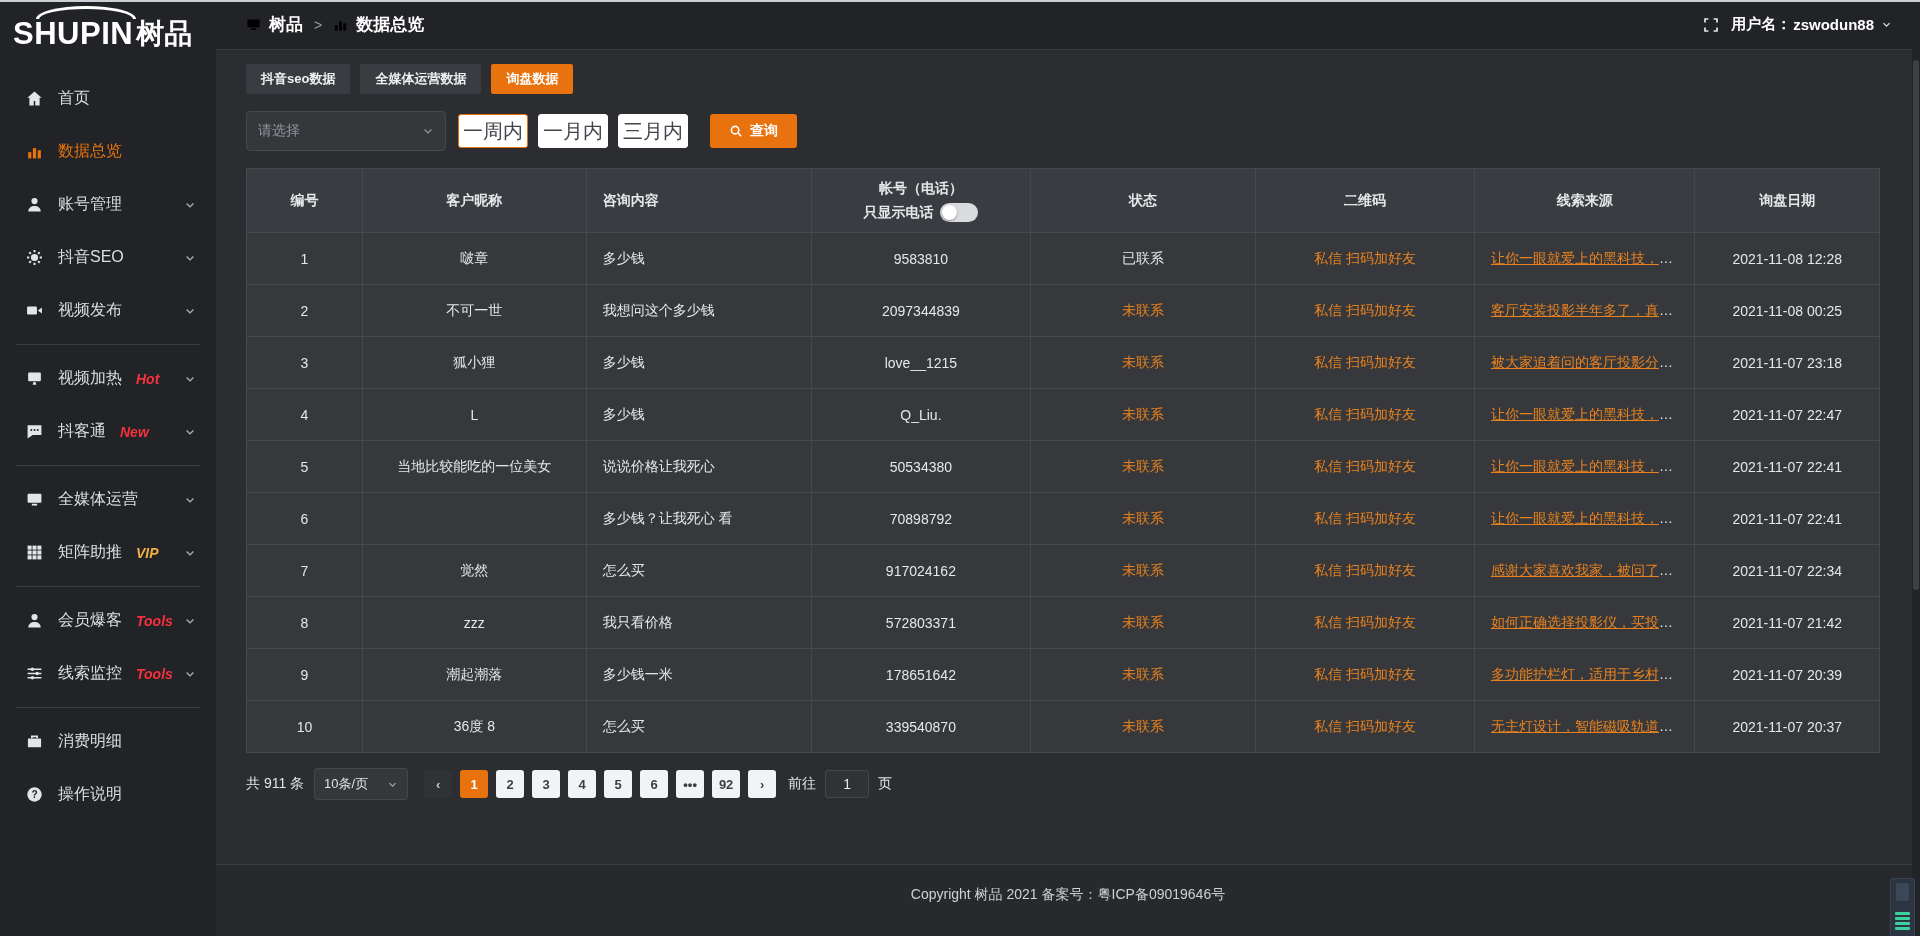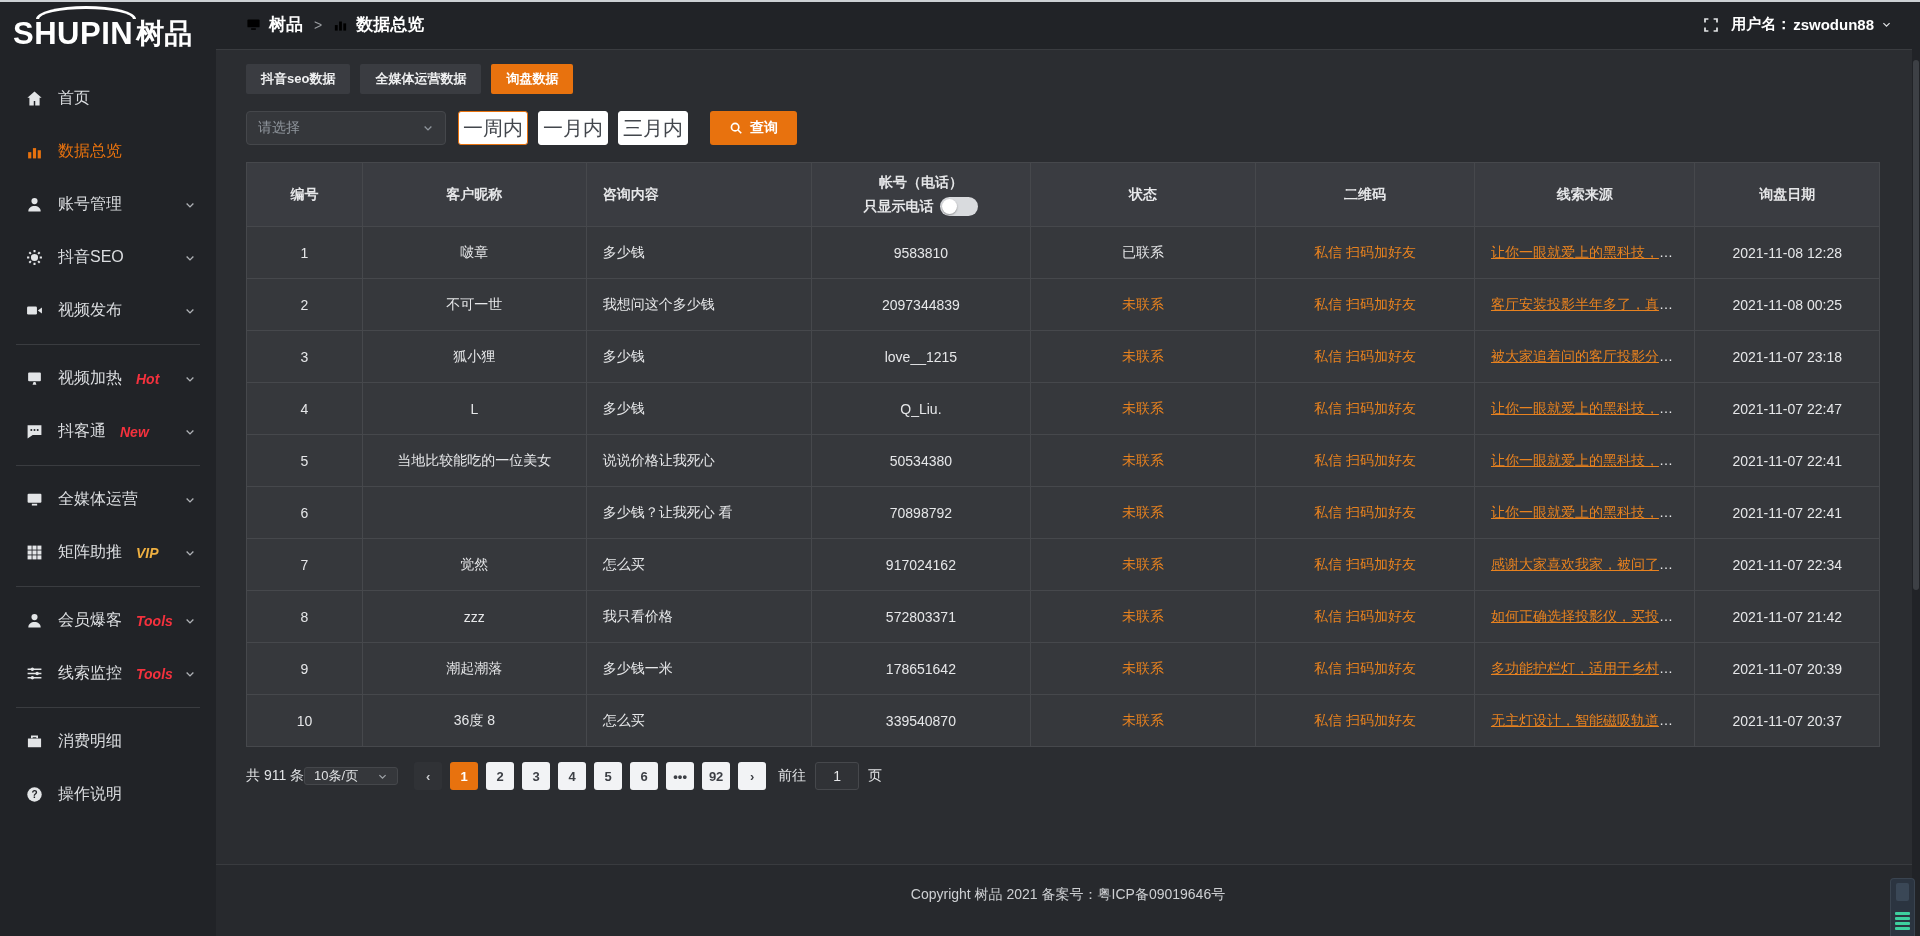--- a/index.html
+++ b/index.html
@@ -46,21 +46,21 @@
   .tr-user .mi-chevron { width: 11px; height: 11px; margin-left: 5px; color: #dfe1e3; }
 
   
   .content { flex: 1; padding: 14px 40px 0 30px; display: flex; flex-direction: column; }
   .tabs { display: flex; gap: 10px; }
   .tab { height: 30px; padding: 0 15px; background: #3a3c41; color: #f0f1f2; font-size: 13px; font-weight: bold;
     border: none; border-radius: 2px; cursor: pointer; font-family: inherit; }
   .tab.active { background: #e8720e; color: #fff; }
 
   .filters { margin-top: 17px; display: flex; align-items: center; }
-  .select { width: 200px; height: 34px; background: #35373b; border: 1px solid #45474b; border-radius: 4px;
+  .select { width: 200px; height: 40px; background: #35373b; border: 1px solid #45474b; border-radius: 4px;
     display: flex; align-items: center; padding: 0 11px; color: #8f959c; font-size: 14px; cursor: pointer; }
   .sel-chevron { margin-left: auto; width: 12px; height: 12px; display: inline-flex; color: #8f959c; }
   .ranges { display: flex; gap: 10px; margin-left: 12px; }
   .range-btn { min-width: 70px; height: 34px; background: #fff; color: #42464c; border: 1px solid #fff;
     border-radius: 3px; font-size: 20px; cursor: pointer; font-family: inherit; }
   .range-btn.active { border: 1px solid #e8720e; }
   .btn-search { height: 34px; margin-left: 22px; padding: 0 19px; background: #e8720e; color: #fff; border: none;
     border-radius: 3px; font-size: 14px; font-weight: bold; display: flex; align-items: center; gap: 7px;
     cursor: pointer; font-family: inherit; }
   .search-ic { width: 14px; height: 14px; display: inline-flex; }
@@ -80,22 +80,22 @@
   .status-done { color: #e6e7e9; }
   .acct-h { display: flex; flex-direction: column; align-items: center; gap: 5px; line-height: 1.3; }
   .acct-sub { display: flex; align-items: center; gap: 7px; }
   .toggle { width: 38px; height: 19px; background: #d9dbde; border-radius: 10px; position: relative;
     display: inline-block; cursor: pointer; flex: none; }
   .toggle .knob { position: absolute; left: 2px; top: 2px; width: 15px; height: 15px; border-radius: 50%;
     background: #fff; box-shadow: 0 1px 2px rgba(0,0,0,.35); }
 
   
   .pagination { margin-top: 15px; display: flex; align-items: center; font-size: 14px; color: #e2e4e6; }
-  .pg-total { margin-right: 0; }
-  .pg-size { width: 94px; height: 18px; background: #35373b; border: 1px solid #45474b; border-radius: 3px;
+  .pg-total { margin-right: 10px; }
+  .pg-size { width: 94px; height: 32px; background: #35373b; border: 1px solid #45474b; border-radius: 3px;
     display: flex; align-items: center; padding: 0 9px; color: #dfe1e3; font-size: 13px; cursor: pointer; margin-right: 12px; }
   .pg-size .sel-chevron { color: #9fa3a8; width: 11px; height: 11px; }
   .pg-btn { min-width: 28px; height: 28px; margin: 0 4px; border-radius: 3px; background: #f2f3f5; color: #3c3f45;
     font-size: 13px; font-weight: bold; border: none; cursor: pointer; font-family: inherit; }
   .pg-btn.prev { background: #303236; color: #c8cacd; }
   .pg-btn.active { background: #e8720e; color: #fff; }
   .pg-goto { margin-left: 8px; display: flex; align-items: center; gap: 9px; }
   .goto-input { width: 44px; height: 28px; background: #303236; border: 1px solid #46484c; border-radius: 3px;
     color: #e6e7e9; text-align: center; font-size: 14px; font-family: inherit; }
 

